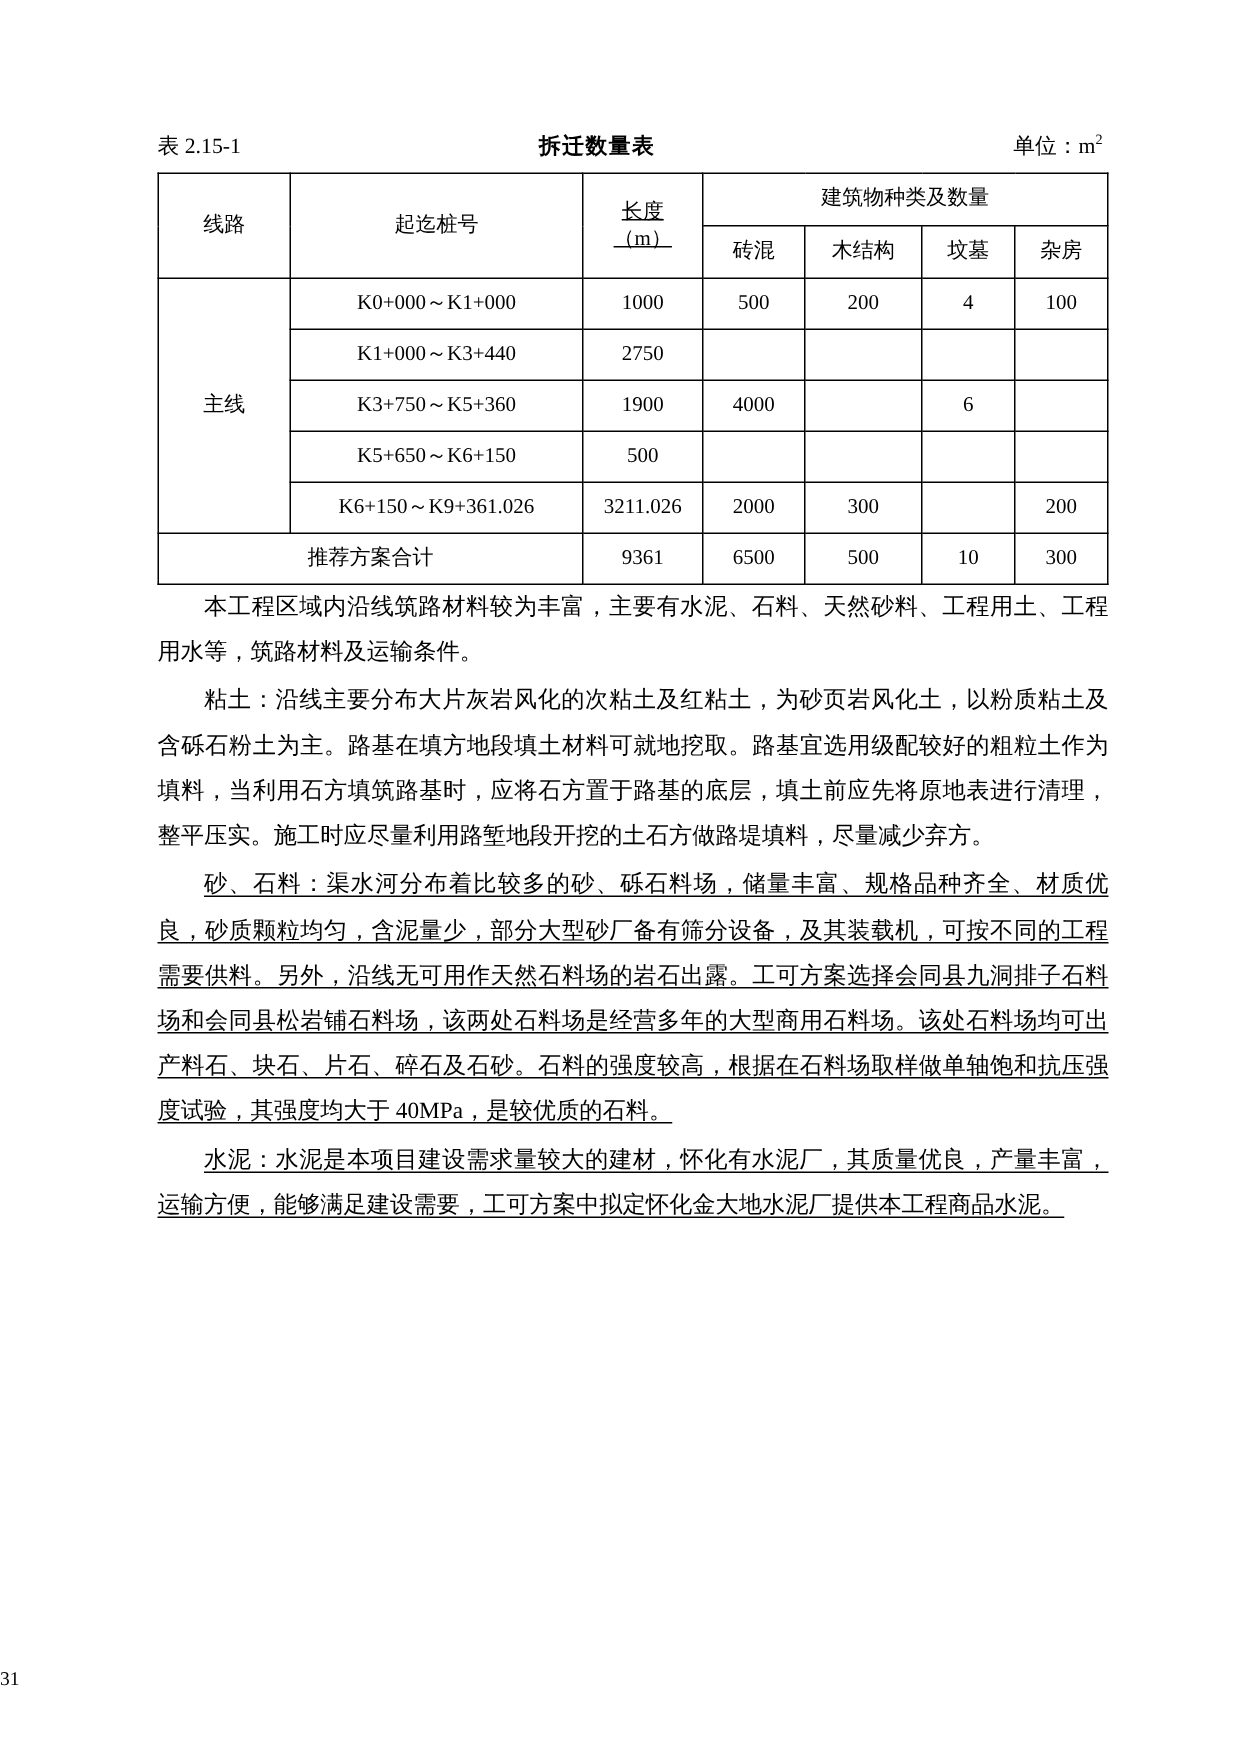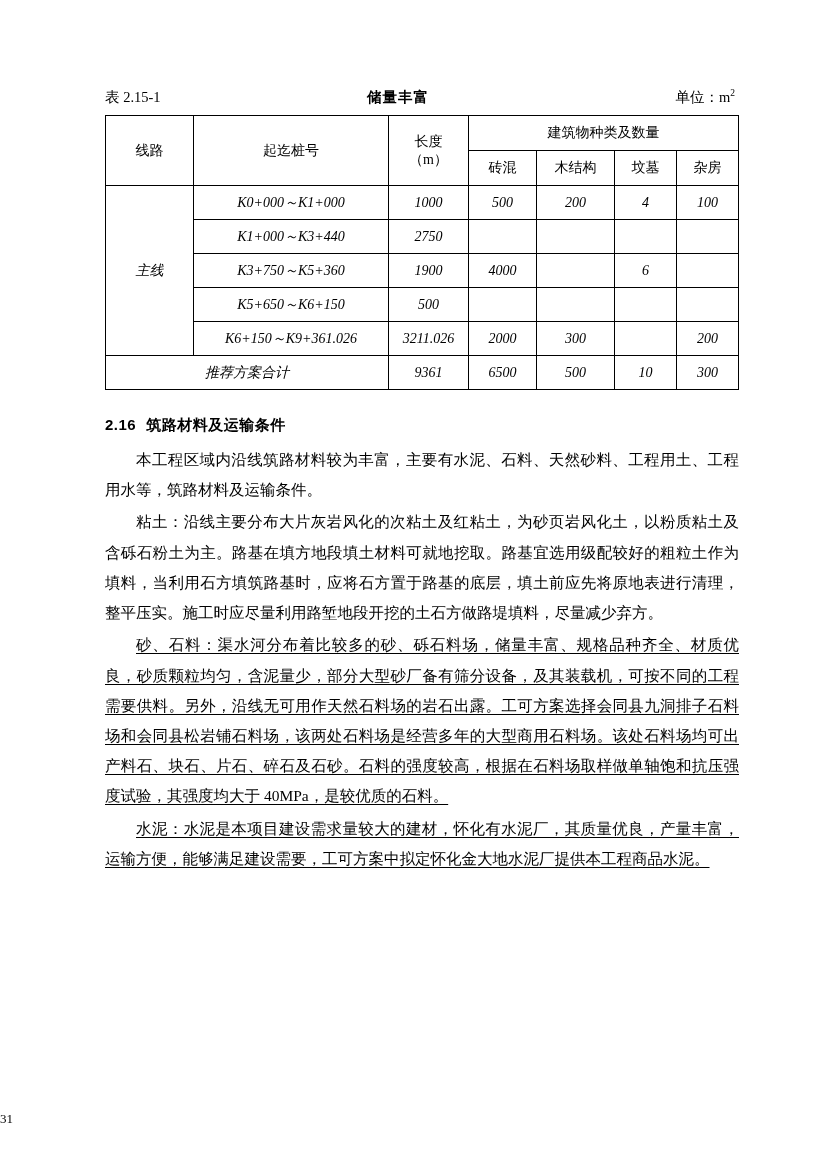--- a/index.html
+++ b/index.html
@@ -51,29 +51,29 @@
   table.demo-table th,
   table.demo-table td {
     border: 1px solid #000000;
     text-align: center;
     vertical-align: middle;
     padding: 4px 2px;
     font-weight: normal;
     line-height: 1.25;
   }
   table.demo-table th { height: 26px; }
-  table.demo-table td { height: 25px; font-style: italic; }
+  table.demo-table td { height: 25px; }
   .col-route { width: 88px; }
   .col-stake { width: 195px; }
   .col-length { width: 80px; }
   .col-b1 { width: 68px; }
   .col-b2 { width: 78px; }
   .col-b3 { width: 62px; }
   .col-b4 { width: 62px; }
-  .two-line { line-height: 1.15; }
+  .two-line { line-height: 1.15; text-decoration: underline; }
 
   
   h2.section-title {
     font-family: "Liberation Sans", sans-serif;
     font-size: 15px;
     font-weight: bold;
     margin: 26px 0 10px 0;
     letter-spacing: 0.5px;
   }
   h2.section-title .num { margin-right: 10px; }
@@ -102,21 +102,21 @@
     font-size: 13px;
   }
 </style>
 </head>
 <body>
 
 <div class="page">
 
   <div class="table-caption">
     <span class="caption-left">表 2.15-1</span>
-    <span class="caption-center">储量丰富</span>
+    <span class="caption-center">拆迁数量表</span>
     <span class="caption-right"><span>单位：m</span><sup>2</sup></span>
   </div>
 
   <table class="demo-table">
     <colgroup>
       <col class="col-route">
         <col class="col-stake">
         <col class="col-length">
       <col class="col-b1">
         <col class="col-b2">
@@ -186,23 +186,20 @@
         <td colspan="2">推荐方案合计</td>
         <td>9361</td>
         <td>6500</td>
         <td>500</td>
         <td>10</td>
         <td>300</td>
       </tr>
     </tbody>
   </table>
 
-  <h2 class="section-title">
-    <span class="num">2.16</span><span>筑路材料及运输条件</span>
-  </h2>
 
   <p class="body">本工程区域内沿线筑路材料较为丰富，主要有水泥、石料、天然砂料、工程用土、工程用水等，筑路材料及运输条件。</p>
   <p class="body">粘土：沿线主要分布大片灰岩风化的次粘土及红粘土，为砂页岩风化土，以粉质粘土及含砾石粉土为主。路基在填方地段填土材料可就地挖取。路基宜选用级配较好的粗粒土作为填料，当利用石方填筑路基时，应将石方置于路基的底层，填土前应先将原地表进行清理，整平压实。施工时应尽量利用路堑地段开挖的土石方做路堤填料，尽量减少弃方。</p>
   <p class="body underlined">砂、石料：渠水河分布着比较多的砂、砾石料场，储量丰富、规格品种齐全、材质优良，砂质颗粒均匀，含泥量少，部分大型砂厂备有筛分设备，及其装载机，可按不同的工程需要供料。另外，沿线无可用作天然石料场的岩石出露。工可方案选择会同县九洞排子石料场和会同县松岩铺石料场，该两处石料场是经营多年的大型商用石料场。该处石料场均可出产料石、块石、片石、碎石及石砂。石料的强度较高，根据在石料场取样做单轴饱和抗压强度试验，其强度均大于 40MPa，是较优质的石料。</p>
   <p class="body underlined">水泥：水泥是本项目建设需求量较大的建材，怀化有水泥厂，其质量优良，产量丰富，运输方便，能够满足建设需要，工可方案中拟定怀化金大地水泥厂提供本工程商品水泥。</p>
 
   <div class="page-number">31</div>
 </div>
 
 </body></html>

